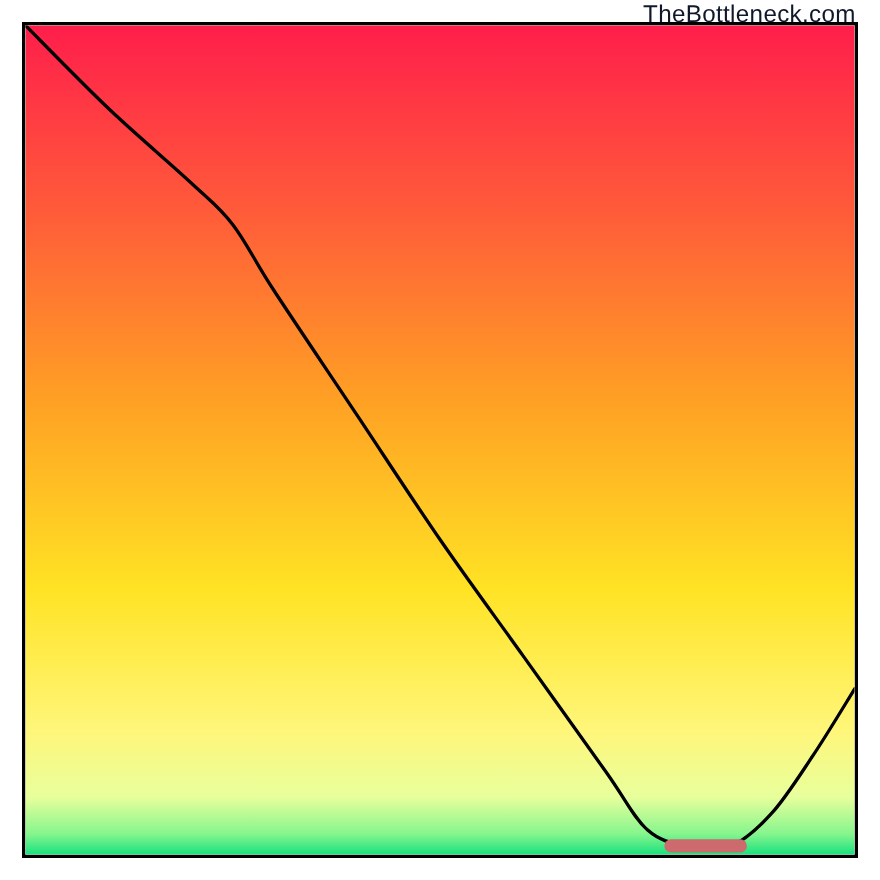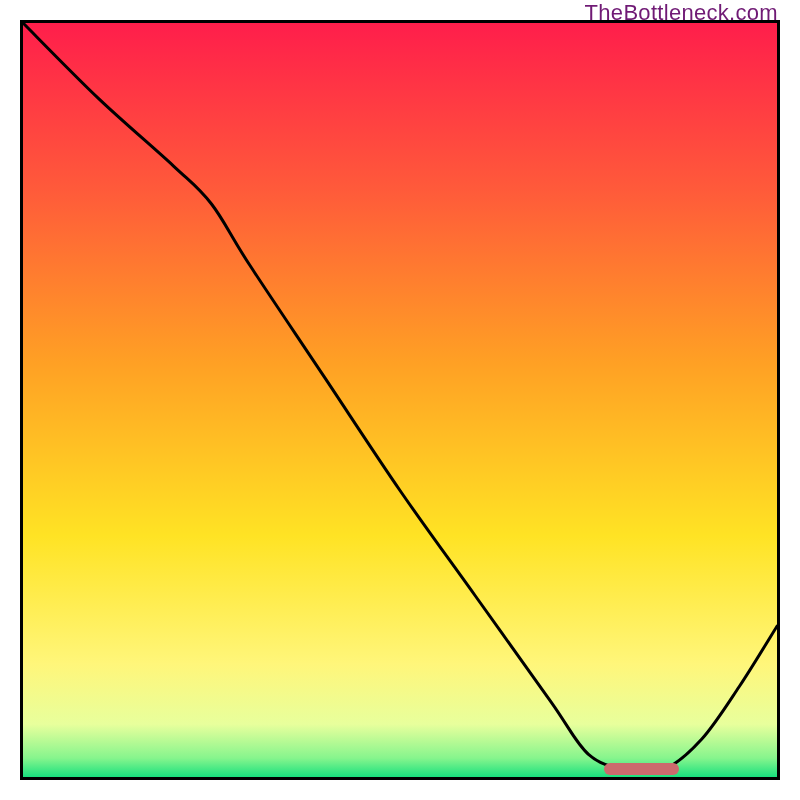--- a/index.html
+++ b/index.html
@@ -27,21 +27,21 @@
     overflow: hidden;
   }
   .bg-gradient {
     position: absolute;
     inset: 0;
   }
   .watermark {
     position: absolute;
     top: 0px;
     right: 22px;
-    color: #701a75;
+    color: #0f172a;
     font-size: 22px;
     font-weight: 500;
     letter-spacing: 0.3px;
   }
   .curve {
     position: absolute;
     inset: 0;
     pointer-events: none;
   }
   .marker {

